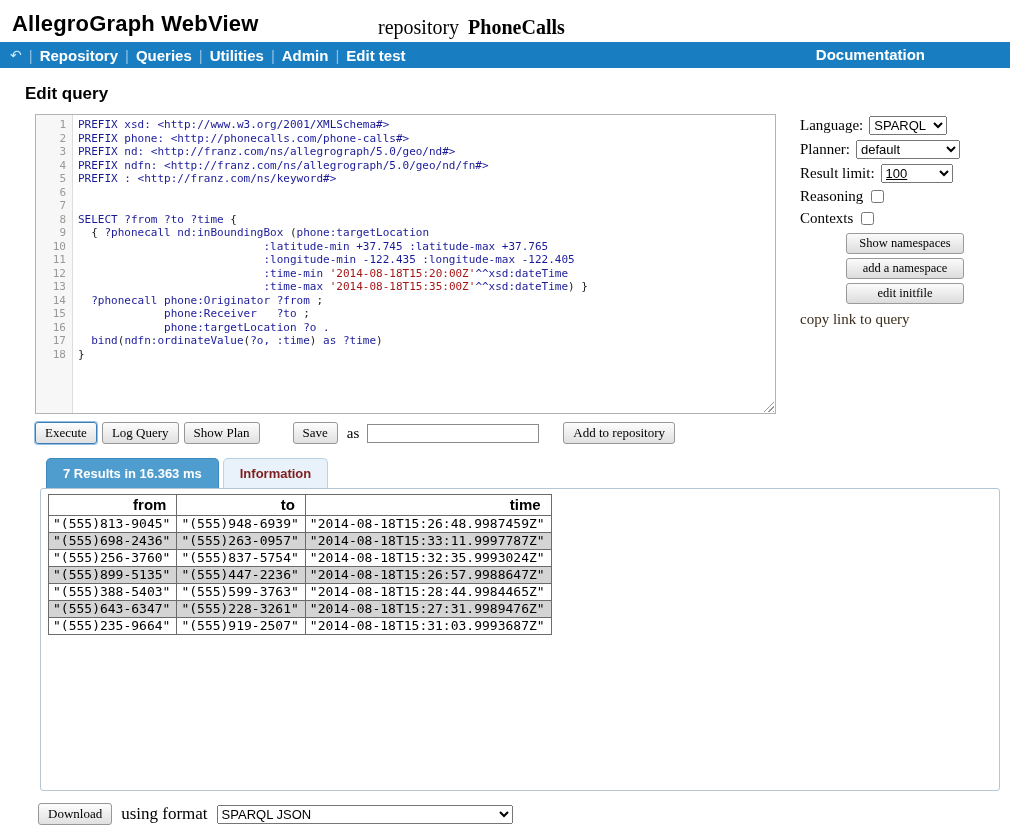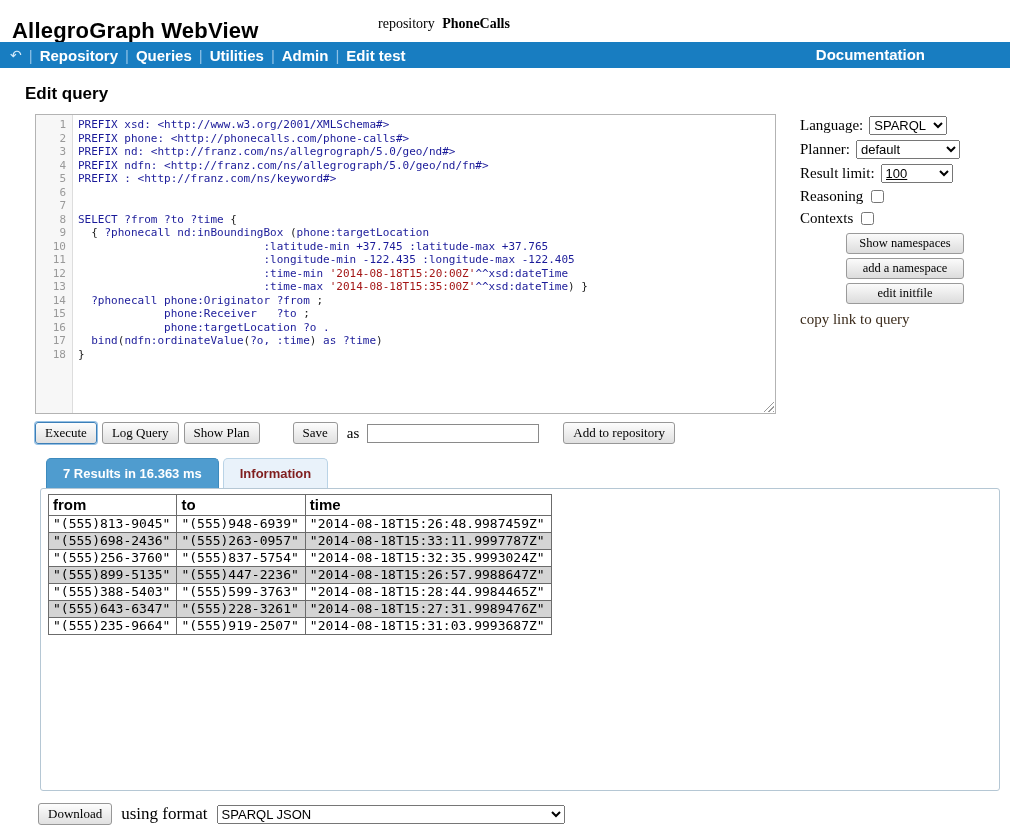--- a/index.html
+++ b/index.html
@@ -5,22 +5,22 @@
   * { box-sizing: border-box; }
   html,body { margin:0; padding:0; }
   body {
     width:1010px; height:839px; overflow:hidden;
     background:#fff; color:#000;
     font-family:"Liberation Sans", sans-serif;
   }
 
   
   .top-header { position:relative; height:42px; background:#fff; }
-  .app-title { position:absolute; left:12px; top:18px; font-size:22px; font-weight:bold; letter-spacing:.2px; }
-  .repo { position:absolute; left:378px; top:16px; font-family:"Liberation Serif", serif; font-size:14px; }
+  .app-title { position:absolute; left:12px; top:11px; font-size:22px; font-weight:bold; letter-spacing:.2px; }
+  .repo { position:absolute; left:378px; top:16px; font-family:"Liberation Serif", serif; font-size:20px; }
   .repo .repo-name { font-weight:bold; margin-left:4px; cursor:pointer; }
 
   
   .navbar {
     position:relative; height:26px; background:#187dc1; color:#fff;
     display:flex; align-items:center; padding:0 10px;
     font-size:15px; font-weight:bold;
   }
   .nav-back { color:#d4eafb; font-weight:normal; font-size:14px; cursor:pointer; }
   .nav-sep { color:#8ec1e6; font-weight:normal; margin:0 7px; }
@@ -98,29 +98,29 @@
   .tab.active { background:#4f9ccf; color:#fff; border-color:#3d8abd; }
   .tab.inactive { background:#e9f2fa; color:#7f1d1d; border-color:#b9d3e6; }
   .panel { border:1px solid #b5c7d4; border-radius:3px; height:303px; background:#fff; overflow:hidden; }
 
   .results-table {
     border-collapse:collapse; margin:5px 0 0 7px;
     font-family:"DejaVu Sans Mono", monospace; font-size:13px;
   }
   .results-table th {
     font-family:"Liberation Sans", sans-serif; font-size:15px; font-weight:bold;
-    text-align:left; padding:1px 20px 2px 4px; border:1px solid #6b6b6b; background:#fff;
+    text-align:right; padding:1px 10px 2px 4px; border:1px solid #6b6b6b; background:#fff;
   }
   .results-table td { border:1px solid #6b6b6b; padding:0 6px 1px 4px; white-space:nowrap; }
   .results-table tbody tr:nth-child(even) { background:#d4d4d4; }
 
   
   .footer-row { margin:12px 0 0 13px; display:flex; align-items:center; }
   .uf-label { font-family:"Liberation Serif", serif; font-size:17px; margin:0 9px; }
-  .format-select { width:348px; font-size:13px; }
+  .format-select { width:296px; font-size:13px; }
 </style>
 </head>
 <body>
 
 <div class="page">
 
   <header class="top-header">
     <span class="app-title">AllegroGraph WebView</span>
     <span class="repo">
       <span>repository</span>

